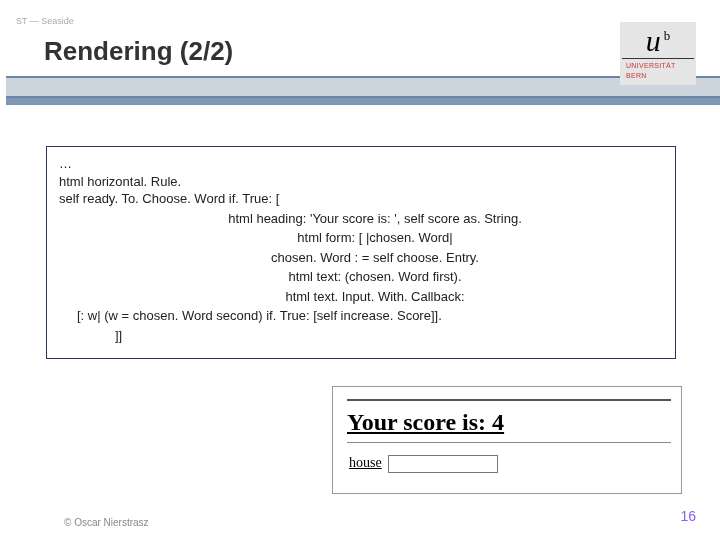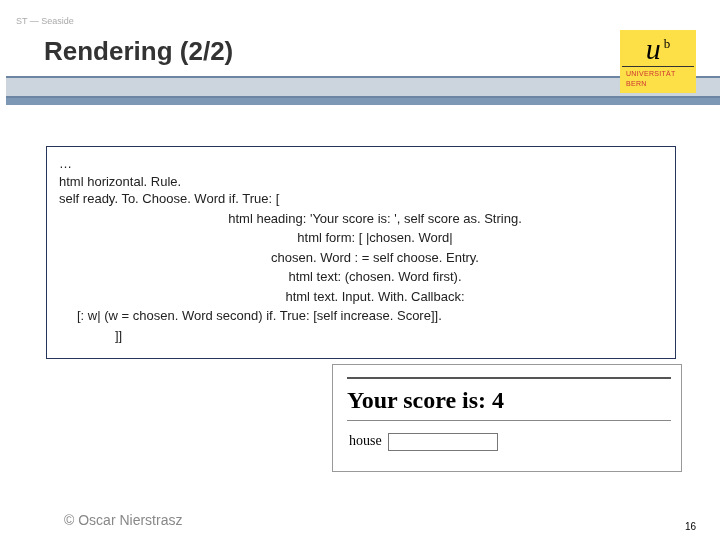--- a/index.html
+++ b/index.html
@@ -39,26 +39,26 @@
     .blue-shade {
       position: absolute;
       top: 92px;
       left: 0;
       width: 100%;
       height: 7px;
       background: #7d98b4;
     }
     .logo-wrap {
       position: absolute;
-      top: 24px;
+      top: 16px;
       right: 26px;
       width: 76px;
       text-align: right;
       z-index: 5;
-      background: #fde047;
+      background: #e5e5e5;
       padding: 2px;
     }
     .logo-u {
       font-family: Georgia, 'Times New Roman', serif;
       font-style: italic;
       font-size: 30px;
       text-align: center;
       line-height: 1;
       position: relative;
     }
@@ -91,26 +91,27 @@
       font-size: 13px;
       color: #222;
       line-height: 1.35;
       font-family: Arial, Helvetica, sans-serif;
     }
     .code-box .ind1 { padding-left: 28px; display: block; text-align: center; }
     .code-box .ind2 { padding-left: 18px; display: block; }
     .code-box .ind3 { padding-left: 56px; display: block; }
     .inset {
       position: absolute;
-      top: 358px;
+      top: 380px;
       left: 326px;
       width: 350px;
       border: 1px solid #999;
       background: #fff;
       padding: 10px 8px 16px 12px;
+      text-decoration: underline;
     }
     .inset .hr1 {
       border: none;
       border-top: 2px solid #555;
       margin-bottom: 8px;
     }
     .inset-heading {
       font-family: Georgia, 'Times New Roman', serif;
       font-size: 24px;
       font-weight: bold;
@@ -131,29 +132,29 @@
       border: 1px solid #777;
       height: 18px;
       width: 110px;
       margin-left: 4px;
       vertical-align: middle;
     }
     .footer {
       position: absolute;
       bottom: 14px;
       left: 58px;
-      font-size: 14px;
+      font-size: 10px;
       color: #888;
     }
     .pagenum {
       position: absolute;
-      bottom: 10px;
+      bottom: 18px;
       right: 26px;
-      font-size: 10px;
-      color: #000000;
+      font-size: 14px;
+      color: #8b5cf6;
     }
   </style>
 </head>
 <body>
 
 <div class="top-label">ST — Seaside</div>
 <div class="title">Rendering (2/2)</div>
 
 <div class="underline-band"></div>
 <div class="blue-shade"></div>

